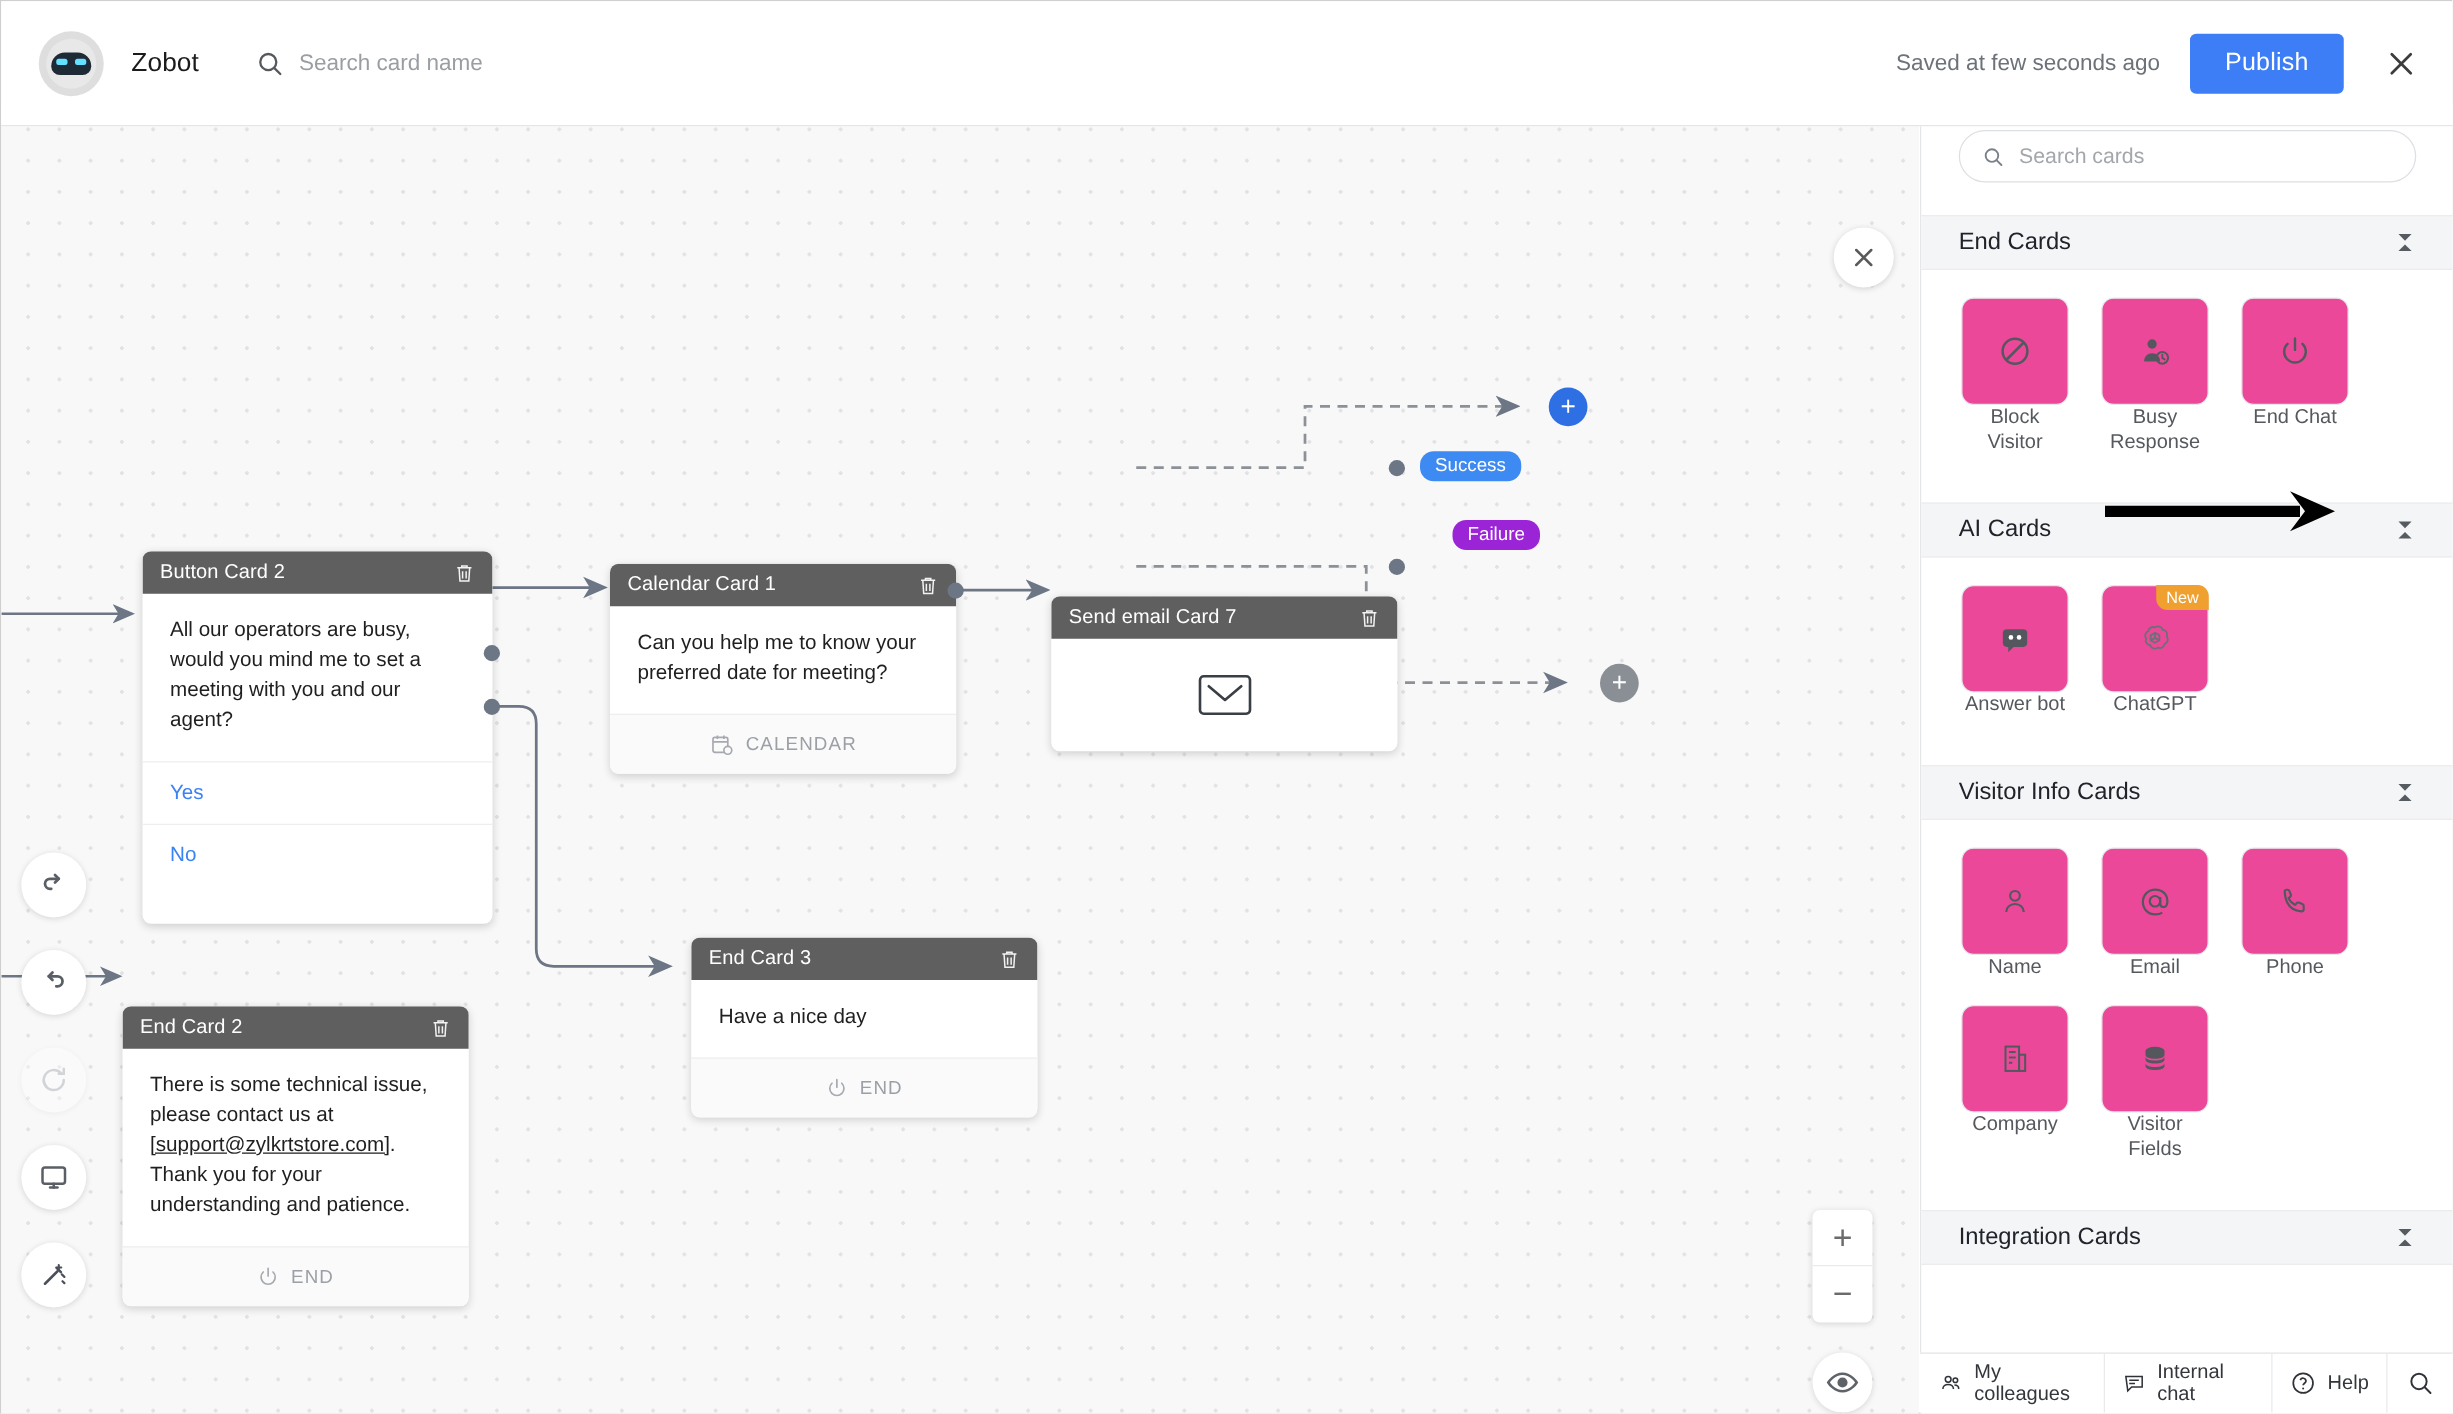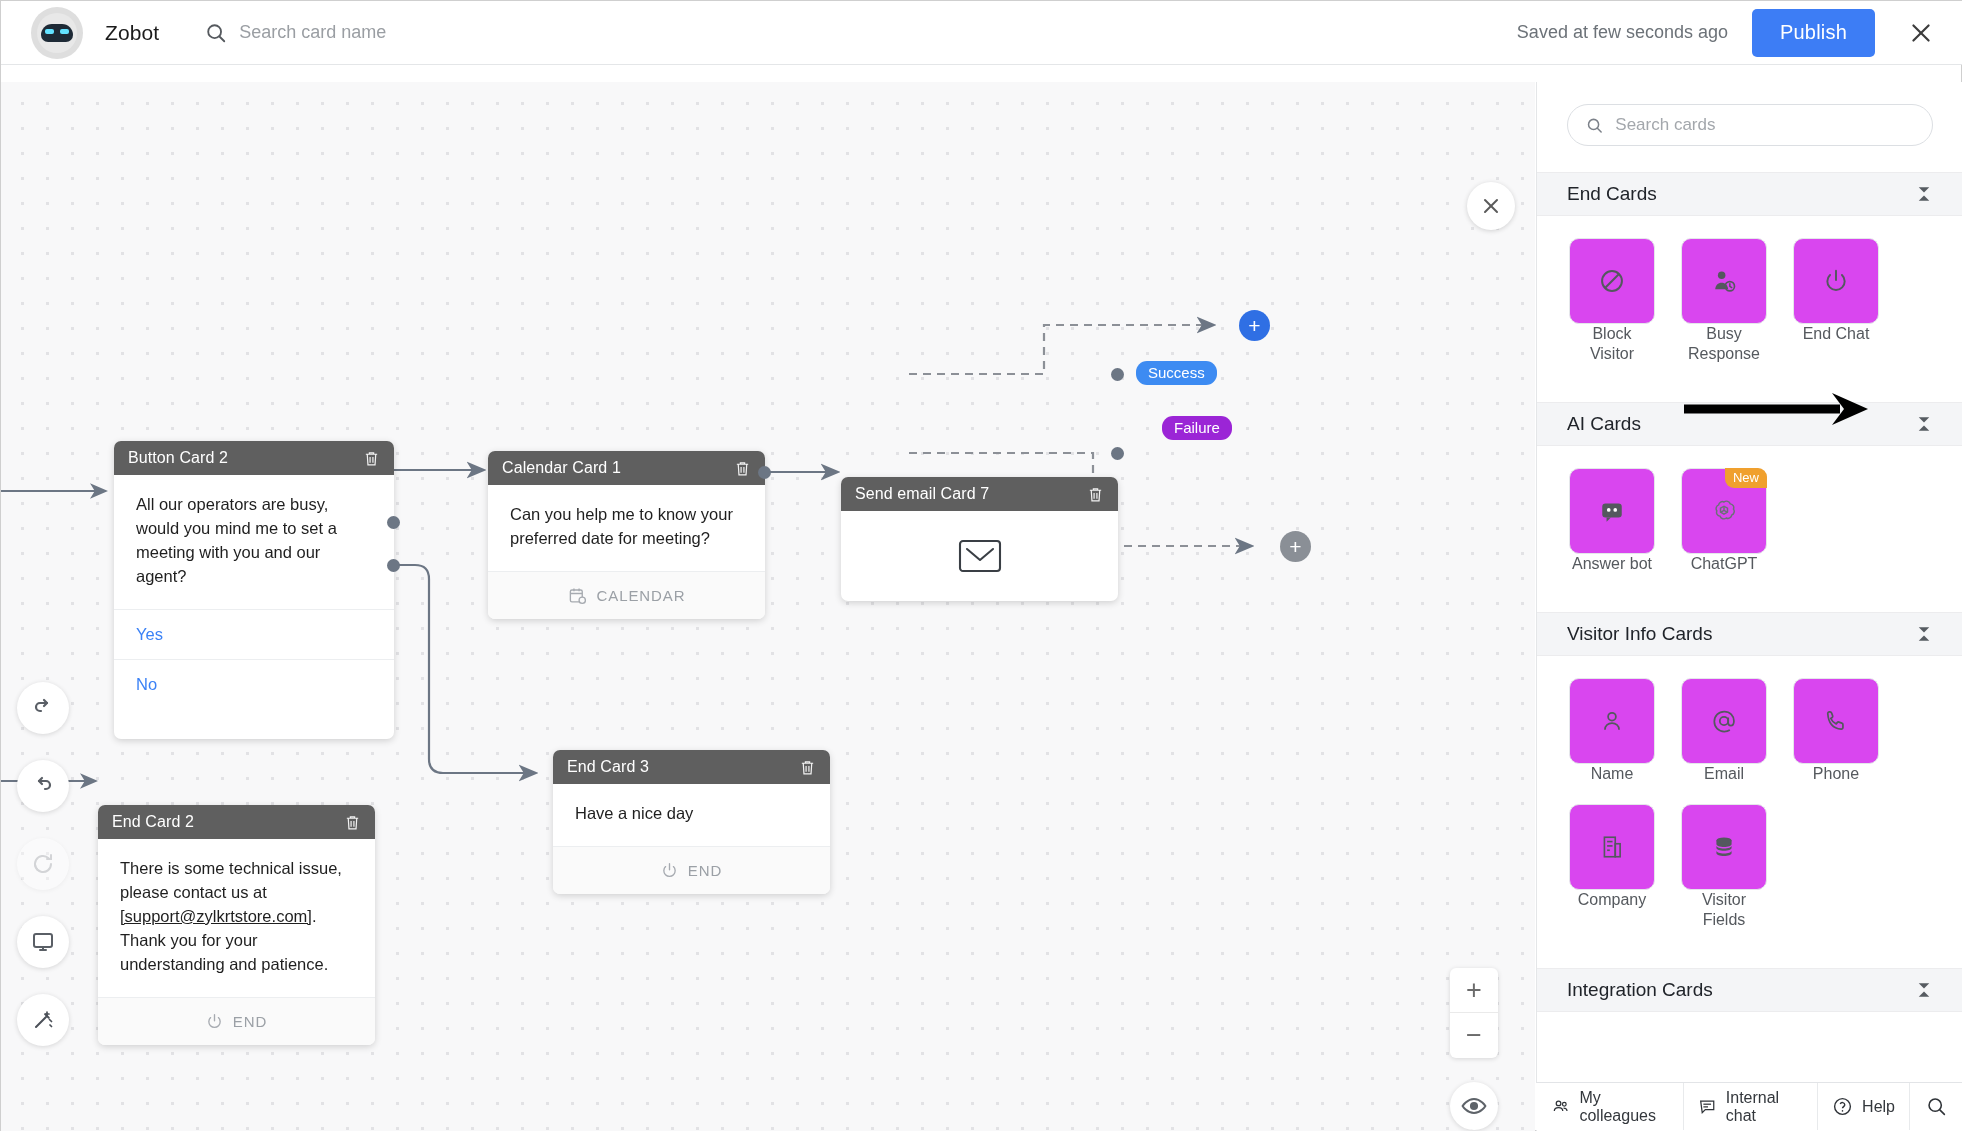--- a/index.html
+++ b/index.html
@@ -7,21 +7,21 @@
   body {
     font-family: "Liberation Sans", sans-serif;
     background:#ffffff;
     color:#2c2c2c;
     -webkit-font-smoothing: antialiased;
   }
   .app { position:relative; width:1962px; height:1131px; border:1px solid #cfcfcf; }
 
   
   .header {
-    position:absolute; left:0; top:0; width:1962px; height:64px;
+    position:absolute; left:0; top:0; width:1962px; height:100px;
     background:#fff; border-bottom:1px solid #e4e6e8;
     display:flex; align-items:center; z-index:40;
   }
   .logo-wrap { margin-left:30px; width:52px; height:52px; border-radius:50%;
     background:#dedede; display:flex; align-items:center; justify-content:center; overflow:hidden; }
   .bot-face { width:40px; height:40px; border-radius:50%; background:#e8e8e8;
               display:flex; align-items:center; justify-content:center; position:relative; }
   .bot-face .mask { width:32px; height:18px; background:#1e2a36; border-radius:14px 14px 9px 9px; position:relative; }
   .bot-face .mask:before, .bot-face .mask:after {
     content:""; position:absolute; top:5px; width:9px; height:5px; background:#63e2ff; border-radius:2px;
@@ -116,21 +116,21 @@
   .panel-search input::placeholder { color:#a3a7ac; }
   .sec-head { background:#f4f5f7; height:44px; display:flex; align-items:center;
     padding:0 30px; font-size:19px; color:#20242a; border-top:1px solid #ececee;
     border-bottom:1px solid #ececee; cursor:pointer; }
   .sec-head .t { flex:1; }
   .sec-body { padding:22px 30px 18px 30px; position:relative; }
   .grid { display:flex; flex-wrap:wrap; gap:0 22px; }
   .cardtile { width:90px; margin-bottom:20px; display:flex; flex-direction:column;
     align-items:center; cursor:pointer; }
   .tile-box { width:86px; height:86px; border:1px solid #e4e7ea; border-radius:10px;
-    background:#d946ef; display:flex; align-items:center; justify-content:center; position:relative; }
+    background:#ec4899; display:flex; align-items:center; justify-content:center; position:relative; }
   .tile-label { font-size:16px; color:#55595e; text-align:center; line-height:1.25; }
   .new-flag { position:absolute; top:-1px; right:-1px; background:#f0a02e; color:#fff;
     font-size:13px; padding:2px 8px 3px; border-radius:0 9px 0 9px; }
   .big-arrow { position:absolute; left:145px; top:175px; z-index:30; pointer-events:none; }
 
   
   .footer { position:absolute; left:1535px; bottom:0; width:427px; height:48px; background:#fff;
     border-top:1px solid #e2e4e7; display:flex; align-items:center; z-index:50; }
   .foot-item { display:flex; align-items:center; gap:9px; font-size:16px; color:#33373c;
     padding:0 14px; height:100%; border-right:1px solid #e8eaec; cursor:pointer; }

